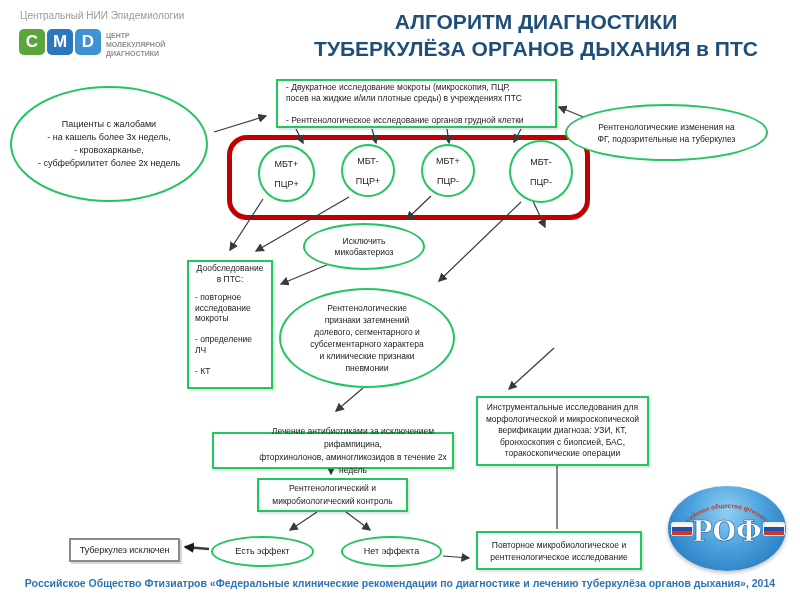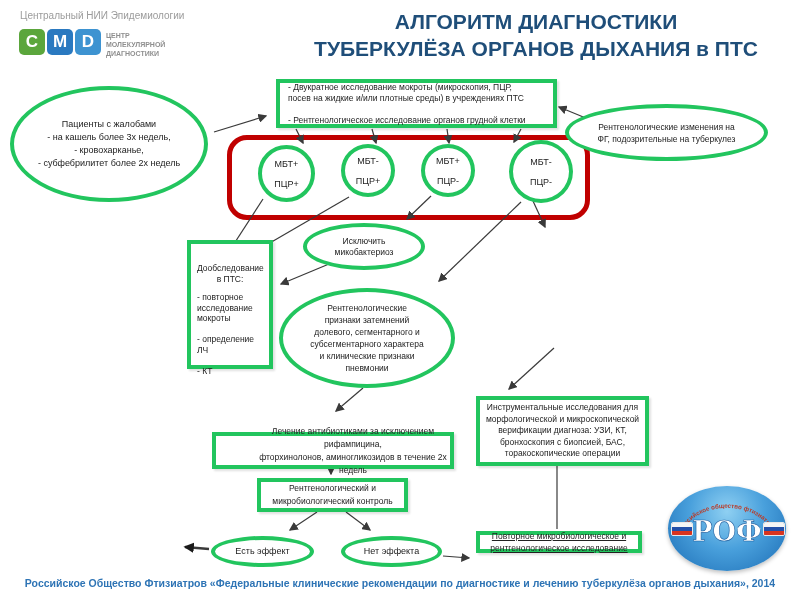--- a/index.html
+++ b/index.html
@@ -11,49 +11,49 @@
   #org-name{left:20px;top:10px;font-size:10px;color:#9b9b9b;}
   #logo-tiles{left:19px;top:29px;display:flex;gap:2px;}
   .tile{width:26px;height:26px;border-radius:5px;color:#fff;font-weight:bold;font-size:17px;
         display:flex;align-items:center;justify-content:center;}
   #logo-caption{left:106px;top:31px;font-size:7px;font-weight:bold;color:#8f8f8f;line-height:9px;}
   #main-title{left:280px;top:8px;width:512px;text-align:center;font-weight:bold;
               font-size:21px;line-height:27px;}
   
   .node{position:absolute;display:flex;align-items:center;justify-content:center;
         text-align:center;font-size:8.5px;line-height:11px;background:#fff;
-        border:4px solid #22c55e;z-index:3;box-sizing:border-box;}
+        border:2px solid #22c55e;z-index:3;box-sizing:border-box;}
   .ellipse{border-radius:50%;}
   .rect{box-shadow:1.5px 1.5px 2px rgba(0,0,0,.12);}
   
   #n-patients{left:10px;top:86px;width:198px;height:116px;line-height:13px;font-size:9px;}
   #n-sputum{left:276px;top:79px;width:281px;height:49px;justify-content:flex-start;
             text-align:left;padding:4px 8px;line-height:11px;}
   #n-fg{left:565px;top:104px;width:203px;height:57px;line-height:12px;}
   #red-frame{left:227px;top:135px;width:353px;height:75px;border:5px solid #C00000;
              border-radius:20px;z-index:1;}
   .result-circle{font-size:9px;line-height:10px;}
   #n-res1{left:258px;top:145px;width:57px;height:57px;}
   #n-res2{left:341px;top:144px;width:54px;height:53px;}
   #n-res3{left:421px;top:144px;width:54px;height:53px;}
   #n-res4{left:509px;top:140px;width:64px;height:63px;}
   #n-exclude{left:303px;top:223px;width:122px;height:47px;}
-  #n-further{left:187px;top:240px;width:86px;height:129px;display:block;text-align:left;
-             padding:19px 6px;line-height:10.5px;}
+  #n-further{left:187px;top:260px;width:86px;height:129px;display:block;text-align:left;
+             padding:1px 6px;line-height:10.5px;}
   #n-further .t{text-align:center;}
   #n-opacities{left:279px;top:288px;width:176px;height:100px;line-height:12px;}
   #n-dissem{left:461px;top:234px;width:188px;height:103px;line-height:12px;}
   #n-treatment{left:212px;top:432px;width:242px;height:37px;line-height:13px;padding-left:40px;}
   #n-instrumental{left:476px;top:396px;width:173px;height:70px;line-height:11.5px;}
   #n-control{left:257px;top:478px;width:151px;height:34px;line-height:13px;}
   #n-tbexcl{left:69px;top:538px;width:111px;height:24px;font-size:9px;border-color:#8a8a8a;
             box-shadow:2px 2px 0 #d8d8d8;}
   #n-effyes{left:211px;top:536px;width:103px;height:31px;font-size:9px;}
   #n-effno{left:341px;top:536px;width:101px;height:31px;font-size:9px;}
-  #n-repeat{left:476px;top:531px;width:166px;height:22px;line-height:12px;text-decoration:underline;}
+  #n-repeat{left:476px;top:531px;width:166px;height:39px;line-height:12px;}
   
   #arrows{left:0;top:0;width:800px;height:600px;z-index:2;pointer-events:none;}
   
   #rof-badge{left:668px;top:486px;width:118px;height:85px;border-radius:50%;z-index:4;
              background:radial-gradient(ellipse at 50% 30%, #8fd0f2 0%, #49a0dc 45%, #1b6cb4 100%);
              box-shadow:0 2px 4px rgba(0,0,0,.25);}
   #rof-badge svg{position:absolute;left:0;top:0;}
   .flag{position:absolute;width:20px;height:12px;border:1px solid #e8e8e8;border-radius:2px;
         overflow:hidden;top:36px;}
   .flag div{height:33.4%;}
@@ -165,20 +165,21 @@
 пневмонии</div>
   <div class="node rect pre" id="n-treatment">Лечение антибиотиками за исключением рифампицина,
 фторхинолонов, аминогликозидов в течение 2х недель</div>
   <div class="node rect pre" id="n-instrumental">Инструментальные исследования для
 морфологической и микроскопической
 верификации диагноза: УЗИ, КТ,
 бронхоскопия с биопсией, БАС,
 торакоскопические операции</div>
   <div class="node rect pre" id="n-control">Рентгенологический и
 микробиологический контроль</div>
+  <div class="node rect pre" id="n-tbexcl">Туберкулез исключен</div>
   <div class="node ellipse pre" id="n-effyes">Есть эффект</div>
   <div class="node ellipse pre" id="n-effno">Нет эффекта</div>
   <div class="node rect pre" id="n-repeat">Повторное микробиологическое и
 рентгенологическое исследование</div>
 
   <div class="abs" id="rof-badge">
     <svg width="118" height="85" viewBox="0 0 118 85">
       <defs>
         <path id="rofArc" d="M 14,48 A 46,33 0 0 1 104,48" fill="none"></path>
       </defs>

